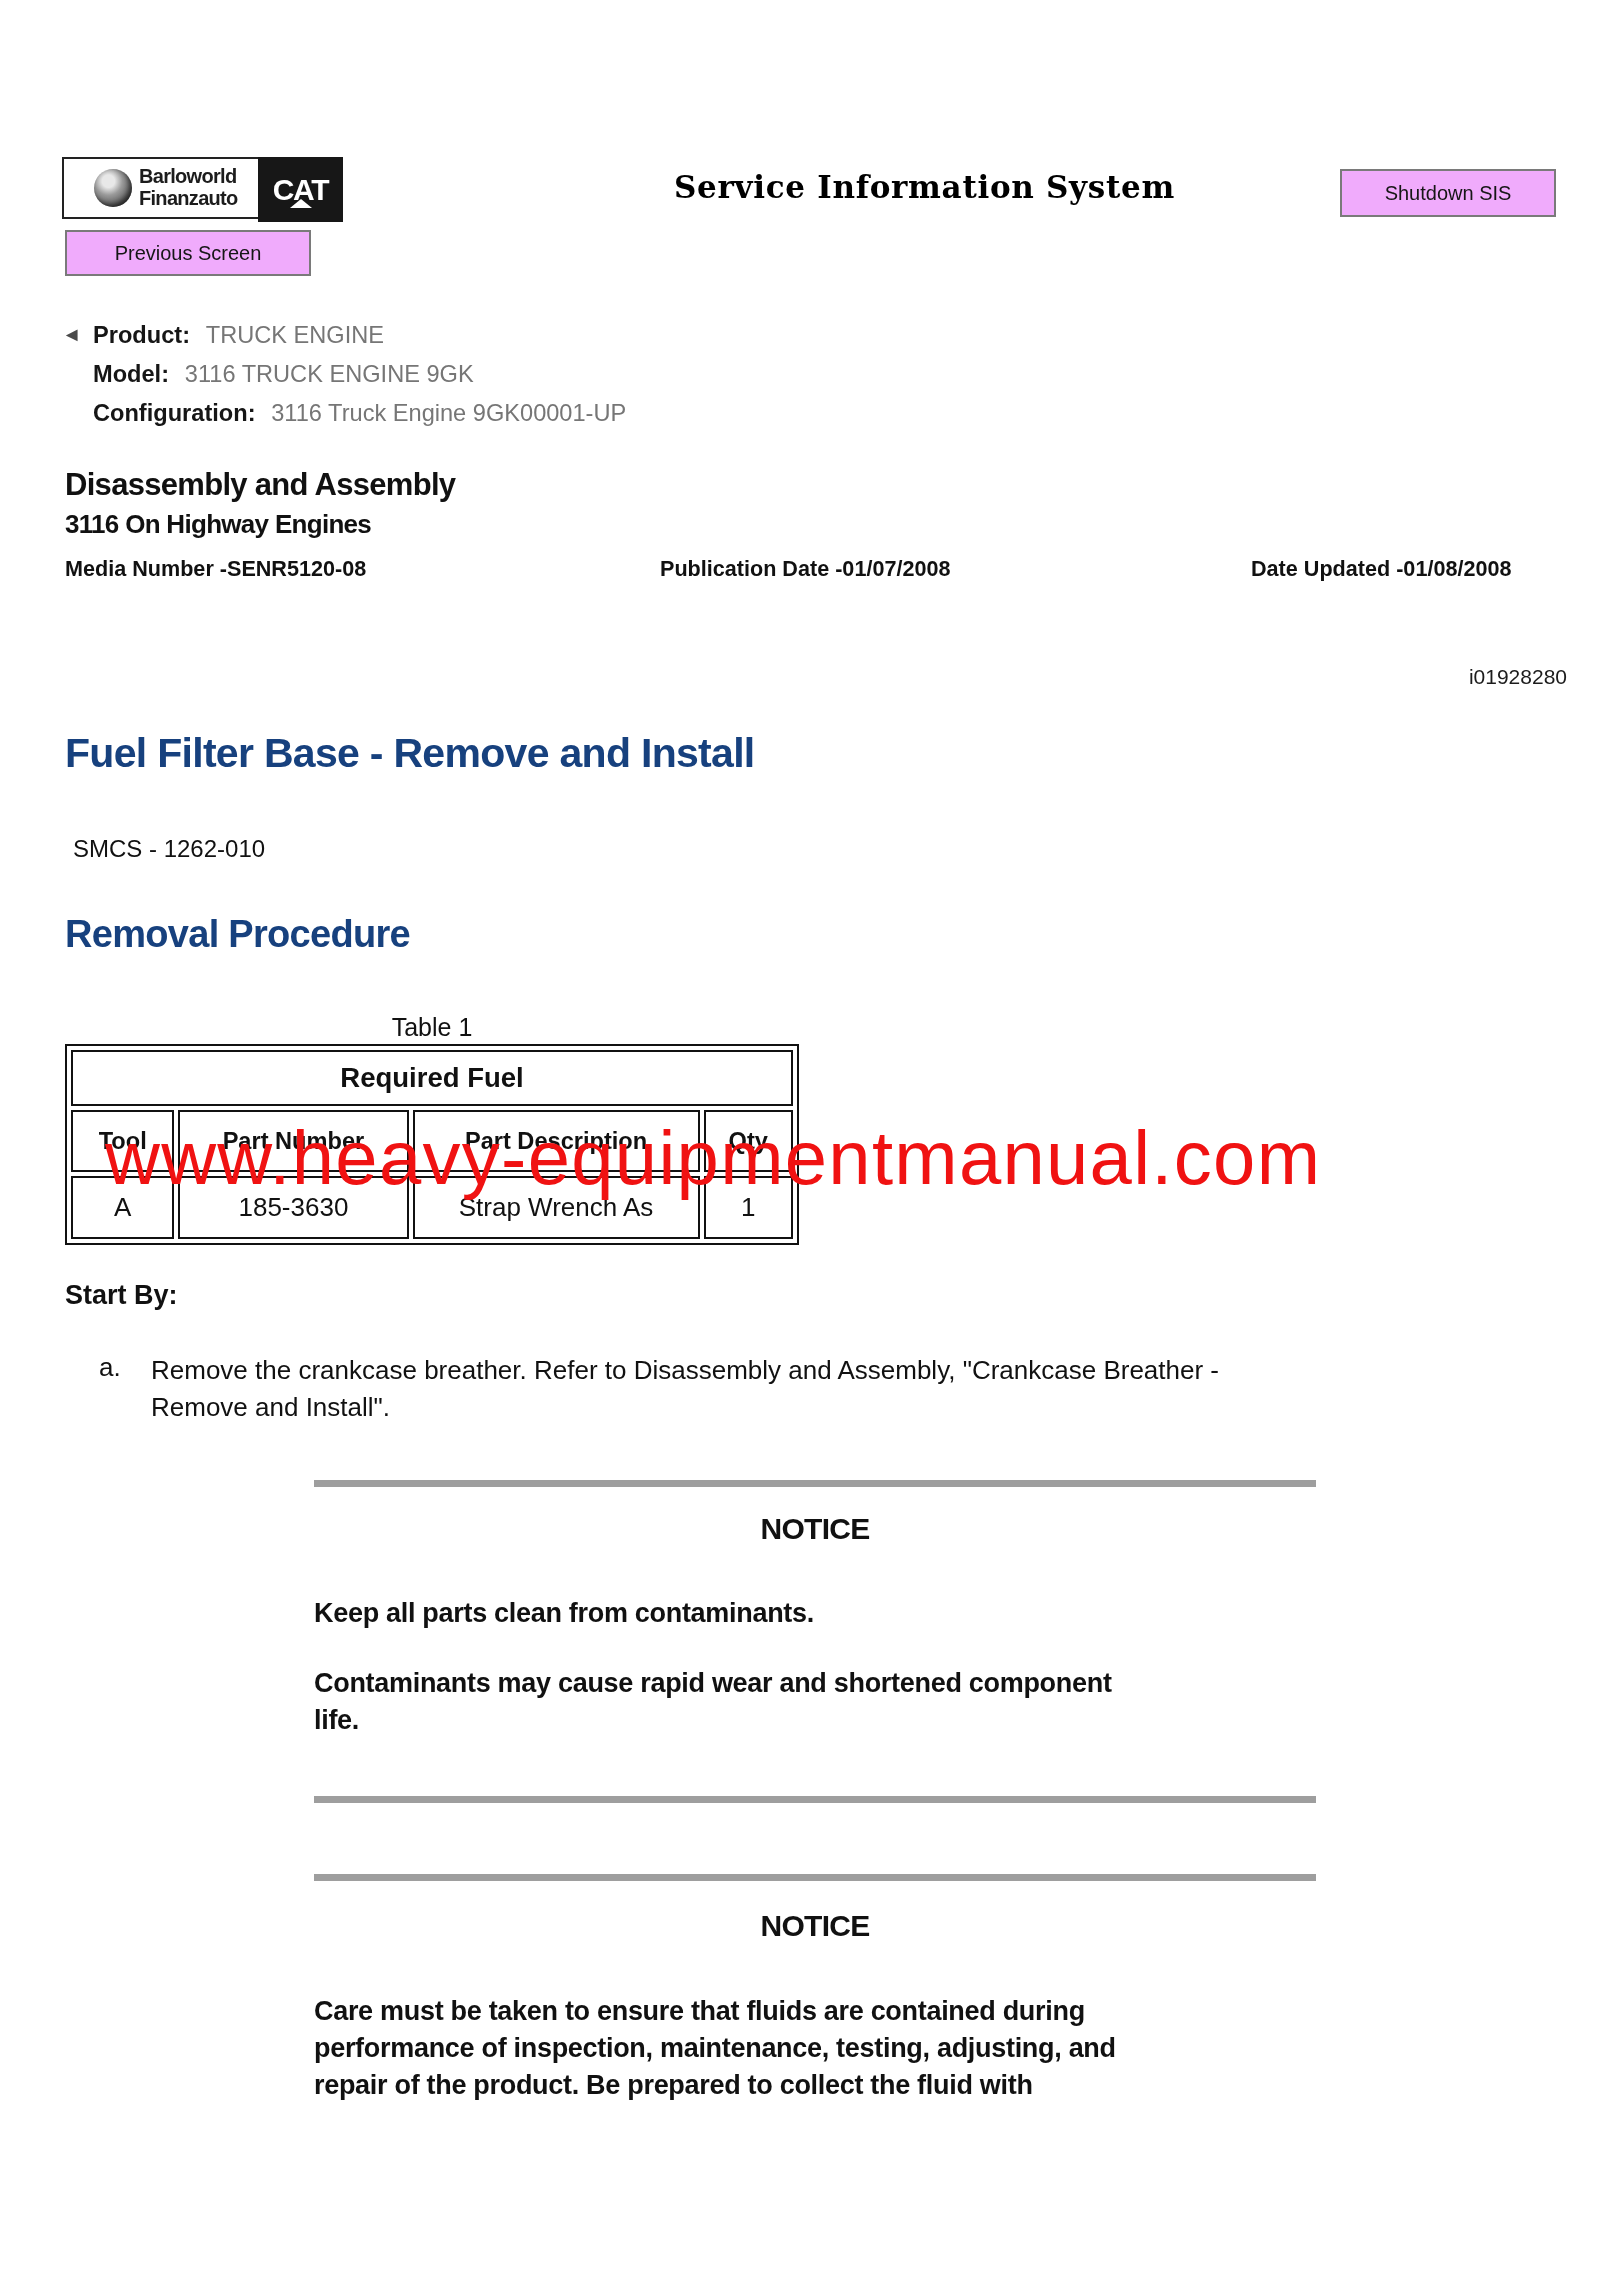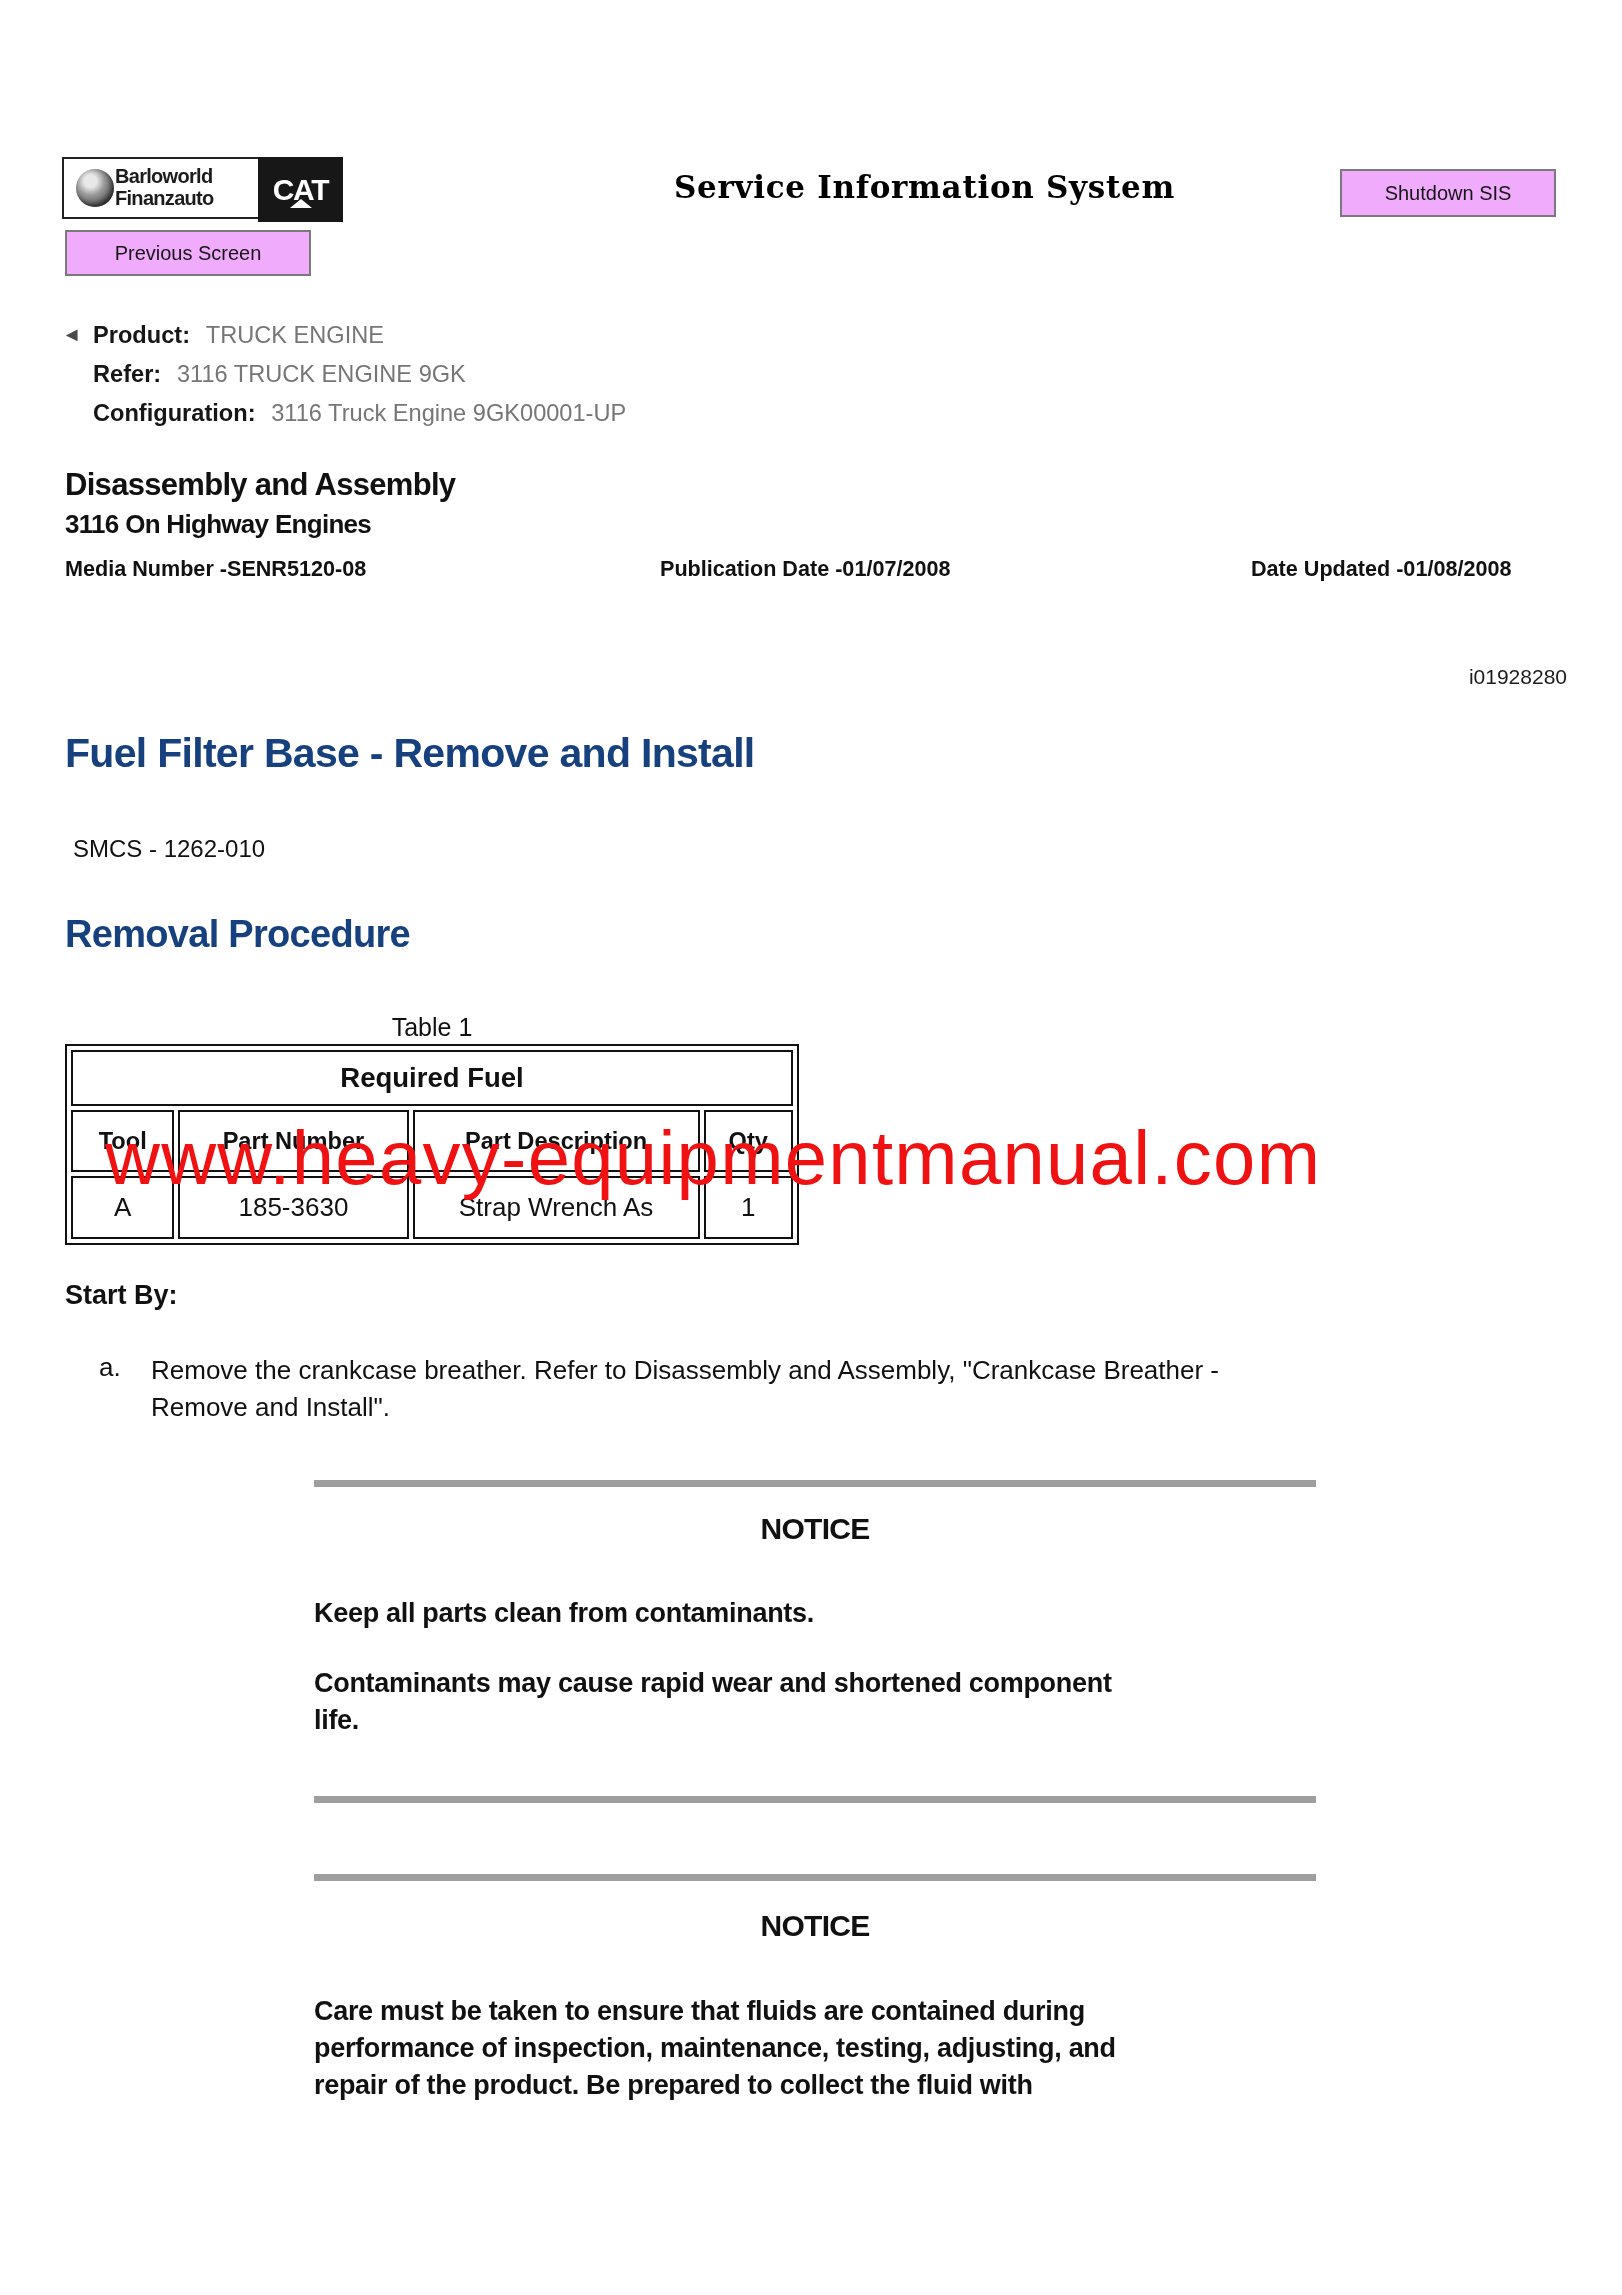--- a/index.html
+++ b/index.html
@@ -5,22 +5,22 @@
   html,body{margin:0;padding:0;background:#e8e8e8;}
   .page{
     position:relative;width:1623px;height:2295px;background:#ffffff;
     font-family:"Liberation Sans",sans-serif;color:#111;overflow:hidden;
   }
   .abs{position:absolute;}
 
   
   .logo-wrap{left:62px;top:157px;display:flex;align-items:stretch;height:65px;}
   .logo-white{
-    display:flex;align-items:center;gap:1px;background:#fff;
-    border:2px solid #222;border-right:none;width:196px;height:62px;padding-left:12px;box-sizing:border-box;
+    display:flex;align-items:center;gap:7px;background:#fff;
+    border:2px solid #222;border-right:none;width:196px;height:62px;padding-left:30px;box-sizing:border-box;
   }
   .globe{
     width:38px;height:38px;border-radius:50%;
     background:radial-gradient(circle at 38% 32%, #e8e8e8 0 18%, #9a9a9a 40%, #555 75%, #333 100%);
     box-shadow:inset -2.6px -2.6px 5.2px rgba(0,0,0,.55);
   }
   .logo-text{line-height:21.6px;font-size:20px;font-weight:bold;color:#1c1c1c;letter-spacing:-0.7px;}
   .logo-cat{
     width:85px;height:65px;background:#171717;color:#fff;
     display:flex;align-items:center;justify-content:center;position:relative;
@@ -126,21 +126,21 @@
 
   <div class="abs btn shutdown">Shutdown SIS</div>
   <div class="abs btn prevscreen">Previous Screen</div>
 
   <div class="abs collapse-arrow">◄</div>
   <div class="abs prod-row row-product">
     <span class="lbl">Product:</span>
     <span class="val">TRUCK ENGINE</span>
   </div>
   <div class="abs prod-row row-model">
-    <span class="lbl">Refer:</span>
+    <span class="lbl">Model:</span>
     <span class="val">3116 TRUCK ENGINE 9GK</span>
   </div>
   <div class="abs prod-row row-config">
     <span class="lbl">Configuration:</span>
     <span class="val">3116 Truck Engine 9GK00001-UP</span>
   </div>
 
   <div class="abs doc-title">Disassembly and Assembly</div>
   <div class="abs doc-subtitle">3116 On Highway Engines</div>
   <div class="abs meta meta-media">Media Number -SENR5120-08</div>

